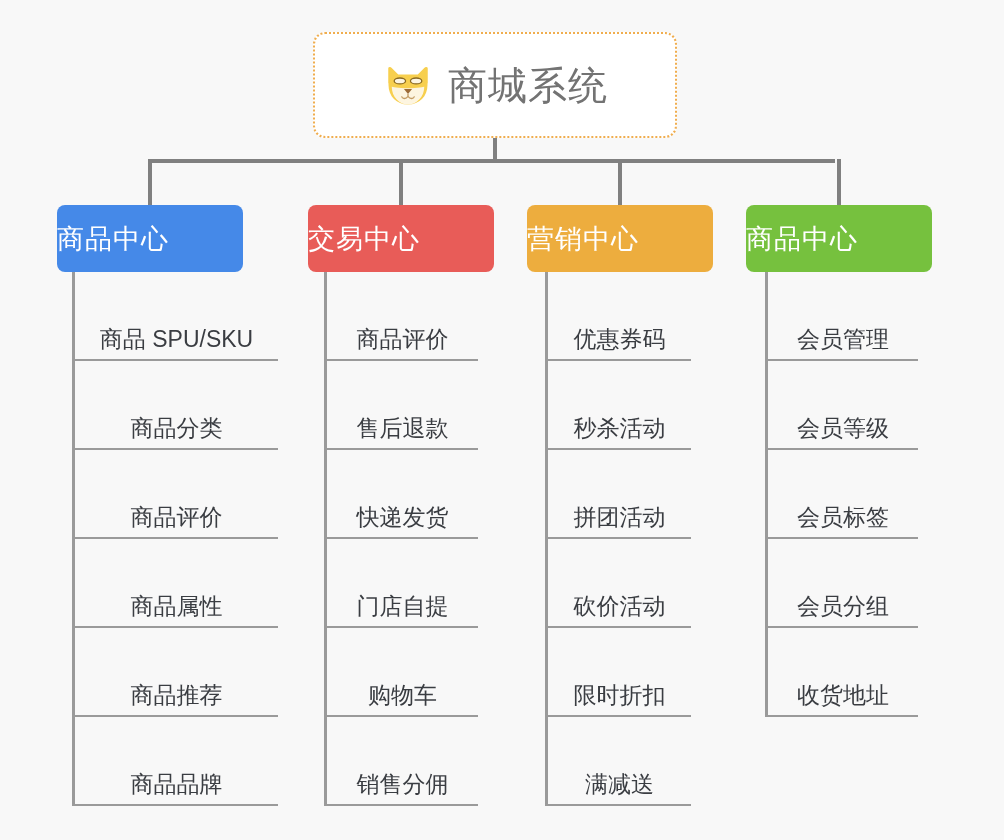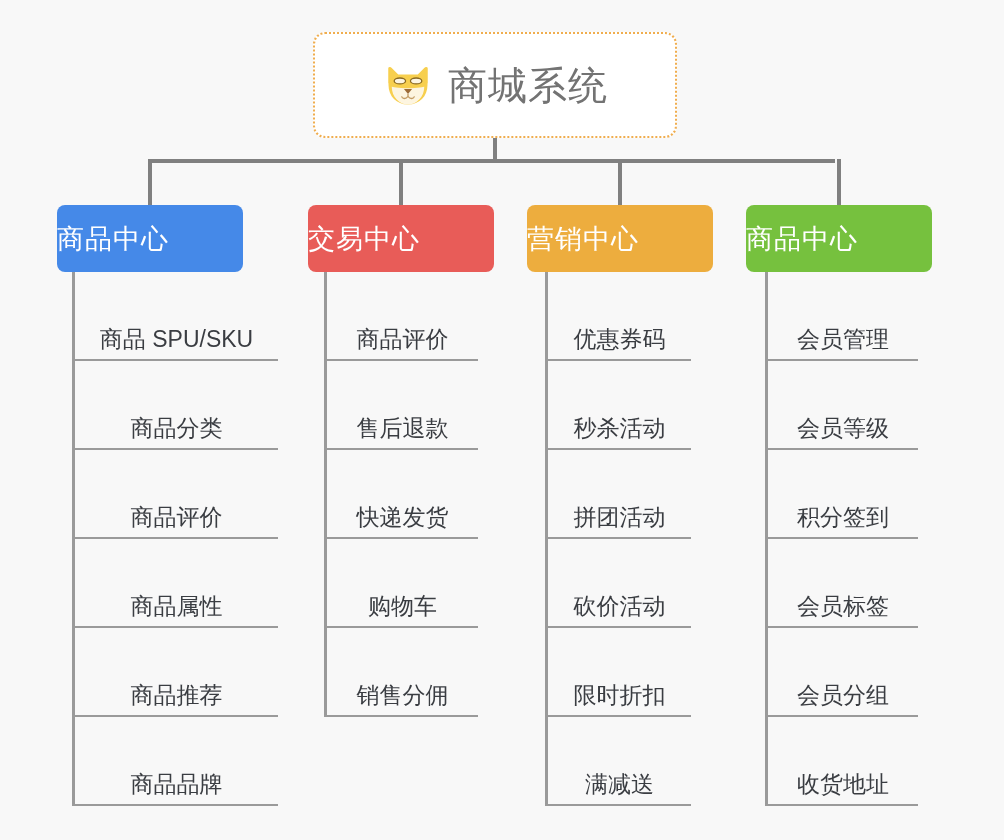--- a/index.html
+++ b/index.html
@@ -177,20 +177,23 @@
         <div class="leaf-item">
           <span>商品评价</span>
         </div>
         <div class="leaf-item">
           <span>售后退款</span>
         </div>
         <div class="leaf-item">
           <span>快递发货</span>
         </div>
         <div class="leaf-item">
+          <span>门店自提</span>
+        </div>
+        <div class="leaf-item">
           <span>购物车</span>
         </div>
         <div class="leaf-item">
           <span>销售分佣</span>
         </div>
       </div>
       <div class="conn conn-drop" style="left: 618px;"></div>
       <div class="cat-box" style="left: 527px; width: 186px; background: rgb(237, 173, 62);">
         <span>营销中心</span>
       </div>
@@ -219,23 +222,20 @@
         <span>商品中心</span>
       </div>
       <div class="leaf-col" style="left: 765px; width: 153px;">
         <div class="leaf-item">
           <span>会员管理</span>
         </div>
         <div class="leaf-item">
           <span>会员等级</span>
         </div>
         <div class="leaf-item">
-          <span>积分签到</span>
-        </div>
-        <div class="leaf-item">
           <span>会员标签</span>
         </div>
         <div class="leaf-item">
           <span>会员分组</span>
         </div>
         <div class="leaf-item">
           <span>收货地址</span>
         </div>
       </div>
     </div>

